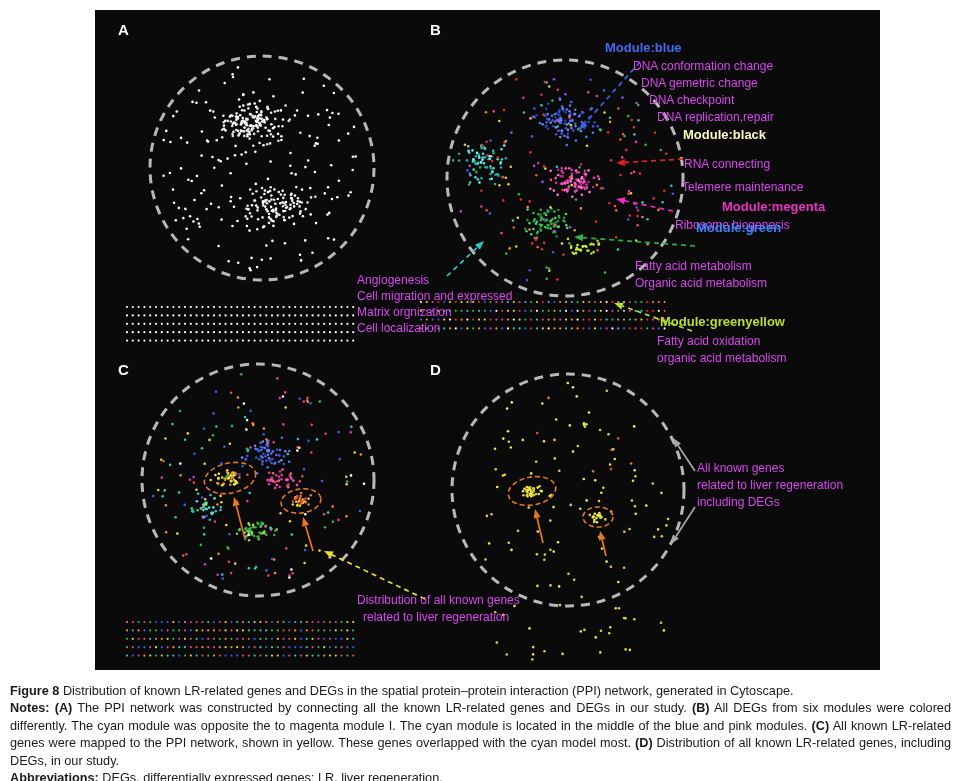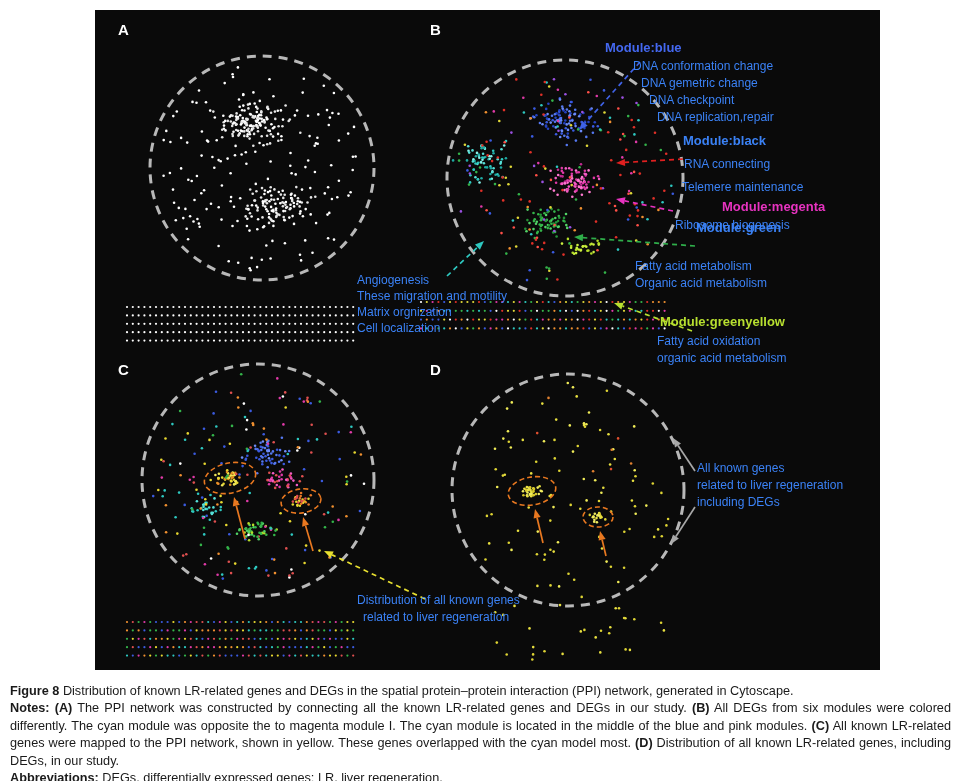--- a/index.html
+++ b/index.html
@@ -1,20 +1,20 @@
 <!DOCTYPE html>
 <html><head>
 <meta charset="utf-8">
 <style>
   html,body{margin:0;padding:0;background:#fff;}
   .page{position:relative;width:961px;height:781px;background:#ffffff;font-family:"Liberation Sans",sans-serif;overflow:hidden;}
   .figure-area{position:absolute;left:95px;top:10px;width:785px;height:660px;background:#0a0a0a;}
   .figure-area svg{position:absolute;left:0;top:0;}
   .plabel{position:absolute;color:#ffffff;font-weight:bold;font-size:15px;line-height:1;}
-  .ann{position:absolute;color:#3b82f6;font-size:12px;line-height:1.05;white-space:nowrap;}
+  .ann{position:absolute;color:#d946ef;font-size:12px;line-height:1.05;white-space:nowrap;}
   .ann.title{font-weight:bold;font-size:13px;}
   .caption{position:absolute;left:10px;top:683px;width:941px;font-size:12.7px;line-height:17.4px;color:#1a1a1a;text-align:justify;}
   .caption p{margin:0;padding:0;}
   .b{font-weight:bold;}
 </style>
 </head>
 <body>
 
 <div class="page">
 
@@ -2156,37 +2156,37 @@
     <div class="plabel" style="left:335px;top:12px">B</div>
     <div class="plabel" style="left:23px;top:352px">C</div>
     <div class="plabel" style="left:335px;top:352px">D</div>
 
     <div class="ann title" style="left: 510px; top: 31px; color: rgb(68, 104, 240);">Module:blue</div>
     <div class="ann" style="left:538px;top:50px">DNA conformation change</div>
     <div class="ann" style="left:546px;top:67px">DNA gemetric change</div>
     <div class="ann" style="left:554px;top:84px">DNA checkpoint</div>
     <div class="ann" style="left:562px;top:101px">DNA replication,repair</div>
 
-    <div class="ann title" style="left: 588px; top: 124px; color: #3b82f6;">Module:black</div>
+    <div class="ann title" style="left: 588px; top: 118px; color: #fef9c3;">Module:black</div>
     <div class="ann" style="left:589px;top:148px">RNA connecting</div>
     <div class="ann" style="left:587px;top:171px">Telemere maintenance</div>
 
     <div class="ann title" style="left: 579px; top: 190px; color: rgb(232, 51, 192); margin-left: 48px;">Module:megenta</div>
     <div class="ann" style="left:580px;top:209px">Ribosome biogenesis</div>
 
     <div class="ann title" style="left: 601px; top: 211px; color: #3b82f6;">Module:green</div>
     <div class="ann" style="left:540px;top:250px">Fatty acid metabolism</div>
     <div class="ann" style="left:540px;top:267px">Organic acid metabolism</div>
 
     <div class="ann title" style="left: 565px; top: 305px; color: rgb(184, 224, 48);">Module:greenyellow</div>
     <div class="ann" style="left:562px;top:325px">Fatty acid oxidation</div>
     <div class="ann" style="left:562px;top:342px">organic acid metabolism</div>
 
     <div class="ann" style="left:262px;top:264px">Angiogenesis</div>
-    <div class="ann" style="left:262px;top:280px">These migration and motility</div>
+    <div class="ann" style="left:262px;top:280px">Cell migration and expressed</div>
     <div class="ann" style="left:262px;top:296px">Matrix orgnization</div>
     <div class="ann" style="left:262px;top:312px">Cell localization</div>
 
     <div class="ann" style="left:262px;top:584px">Distribution of all known genes</div>
     <div class="ann" style="left:268px;top:601px">related to liver regeneration</div>
 
     <div class="ann" style="left:602px;top:452px">All known genes</div>
     <div class="ann" style="left:602px;top:469px">related to liver regeneration</div>
     <div class="ann" style="left:602px;top:486px">including DEGs</div>
   </div>

